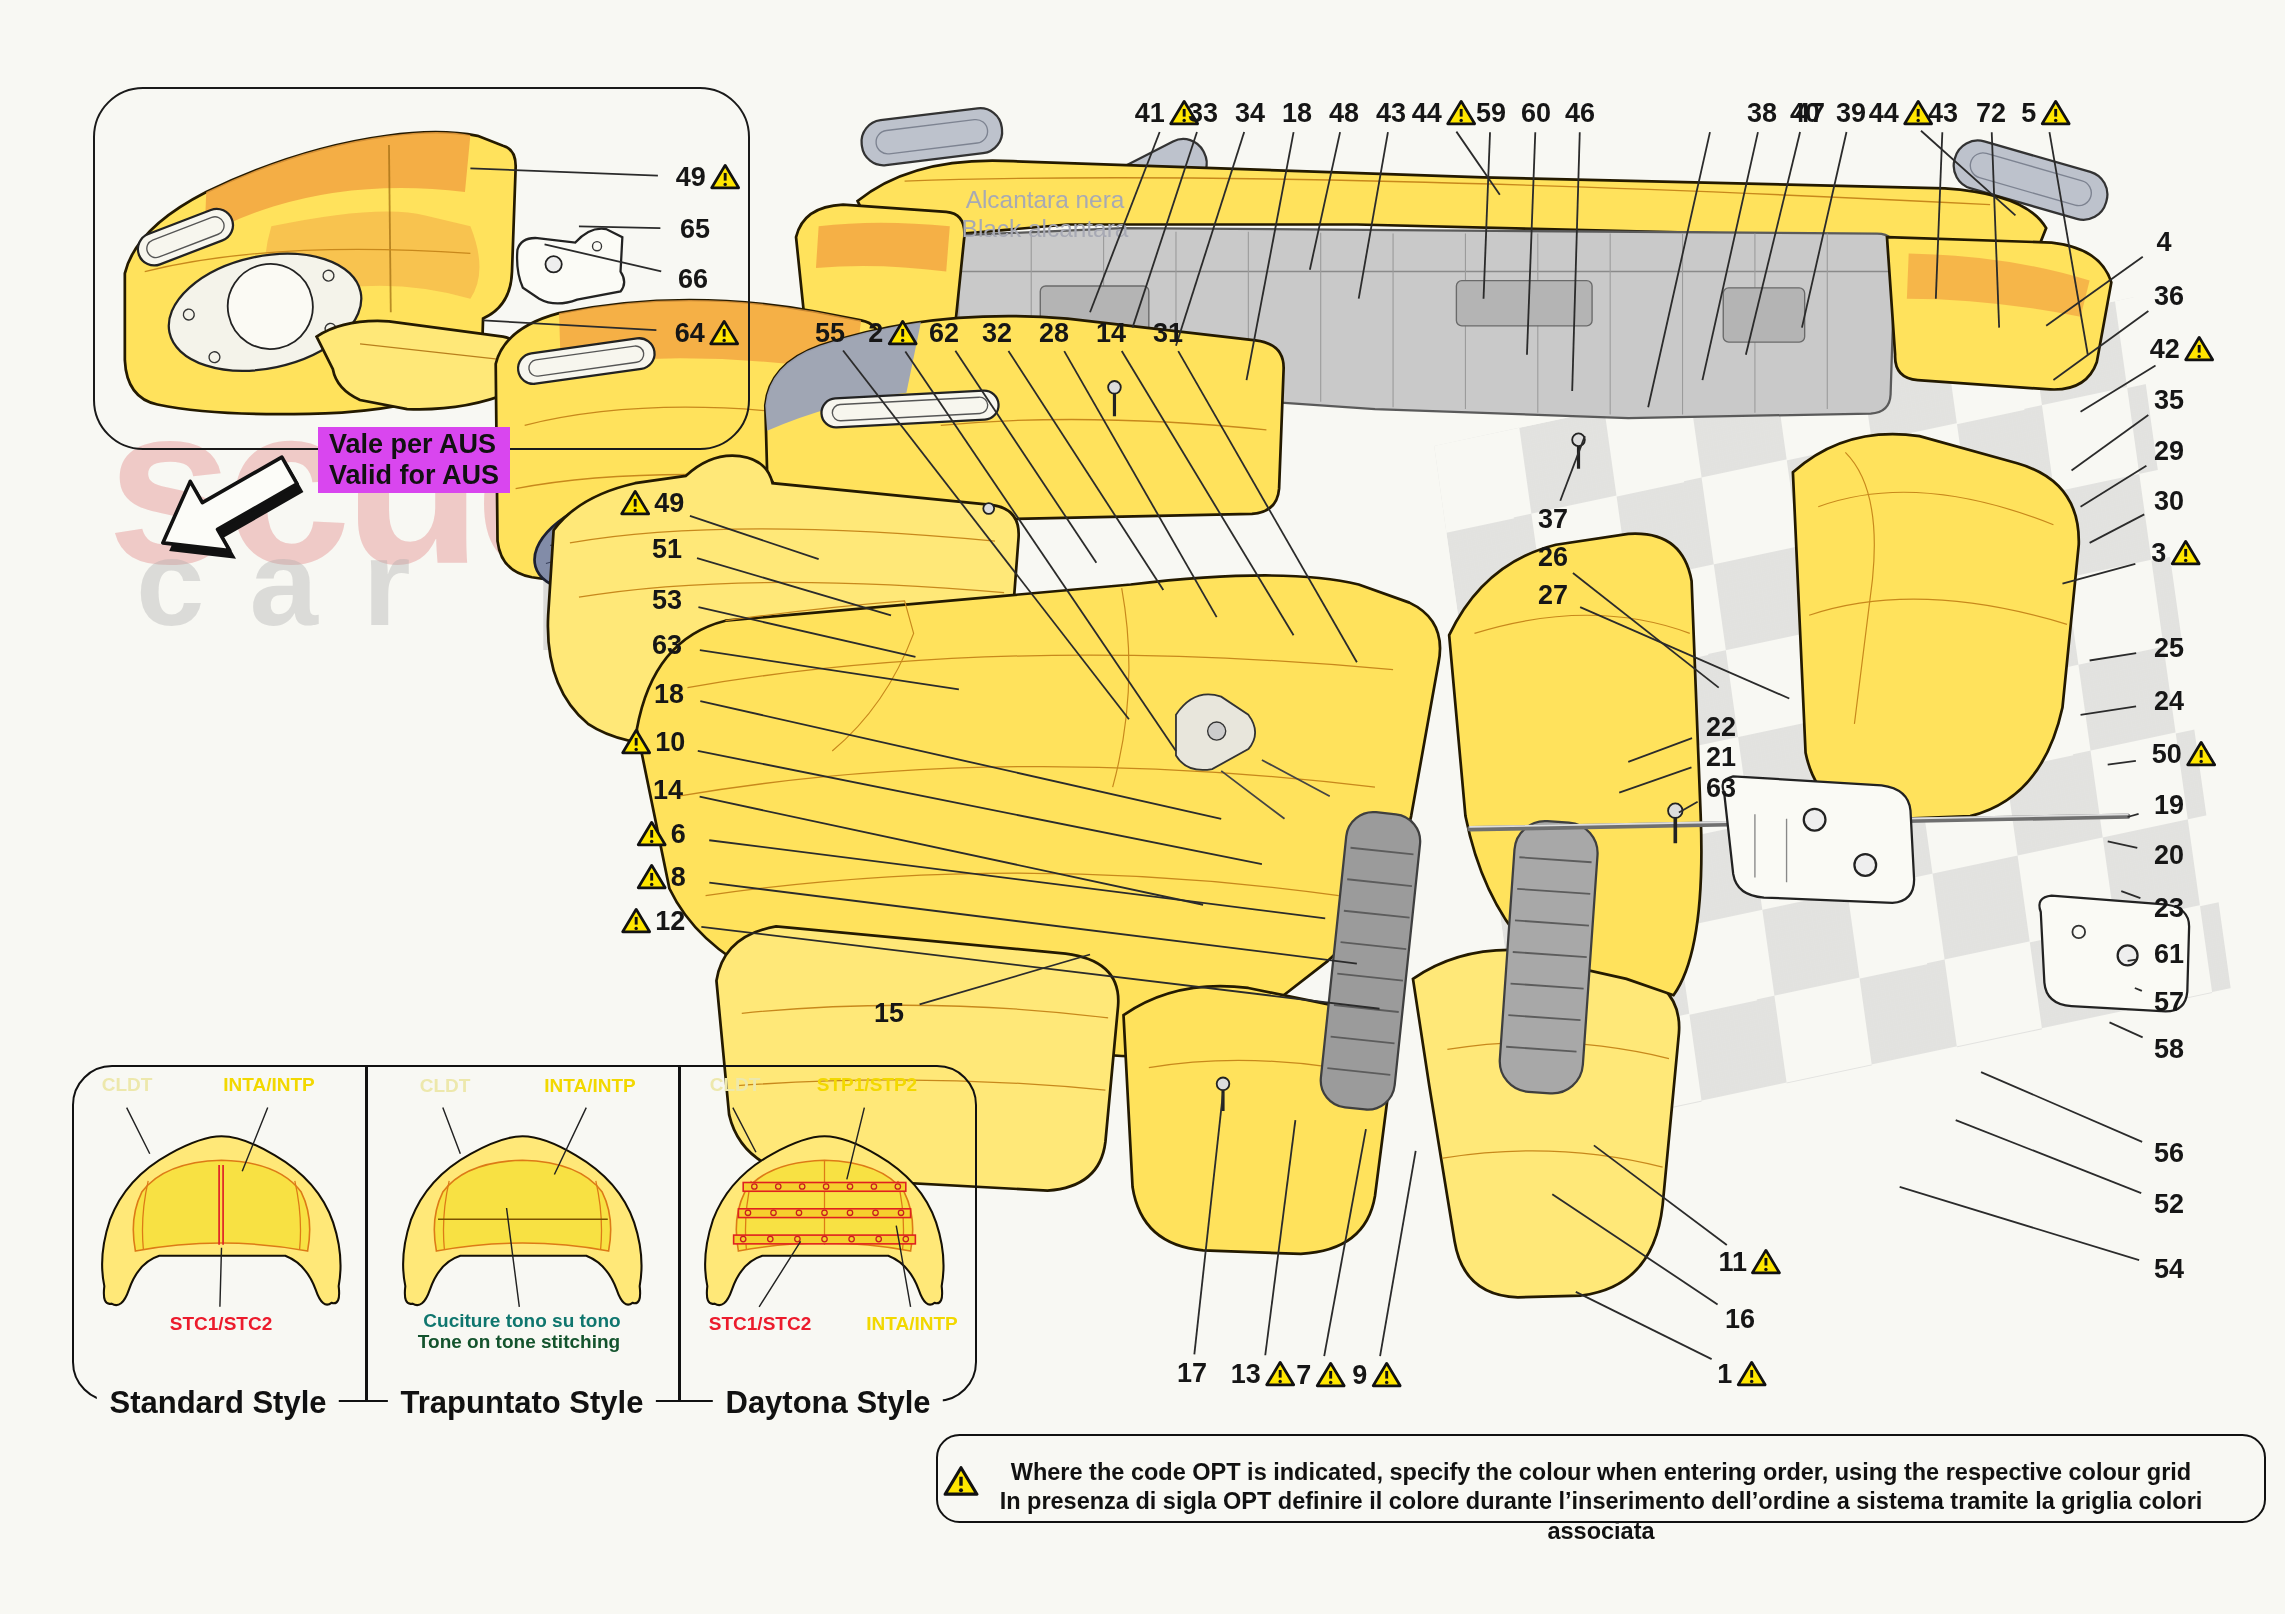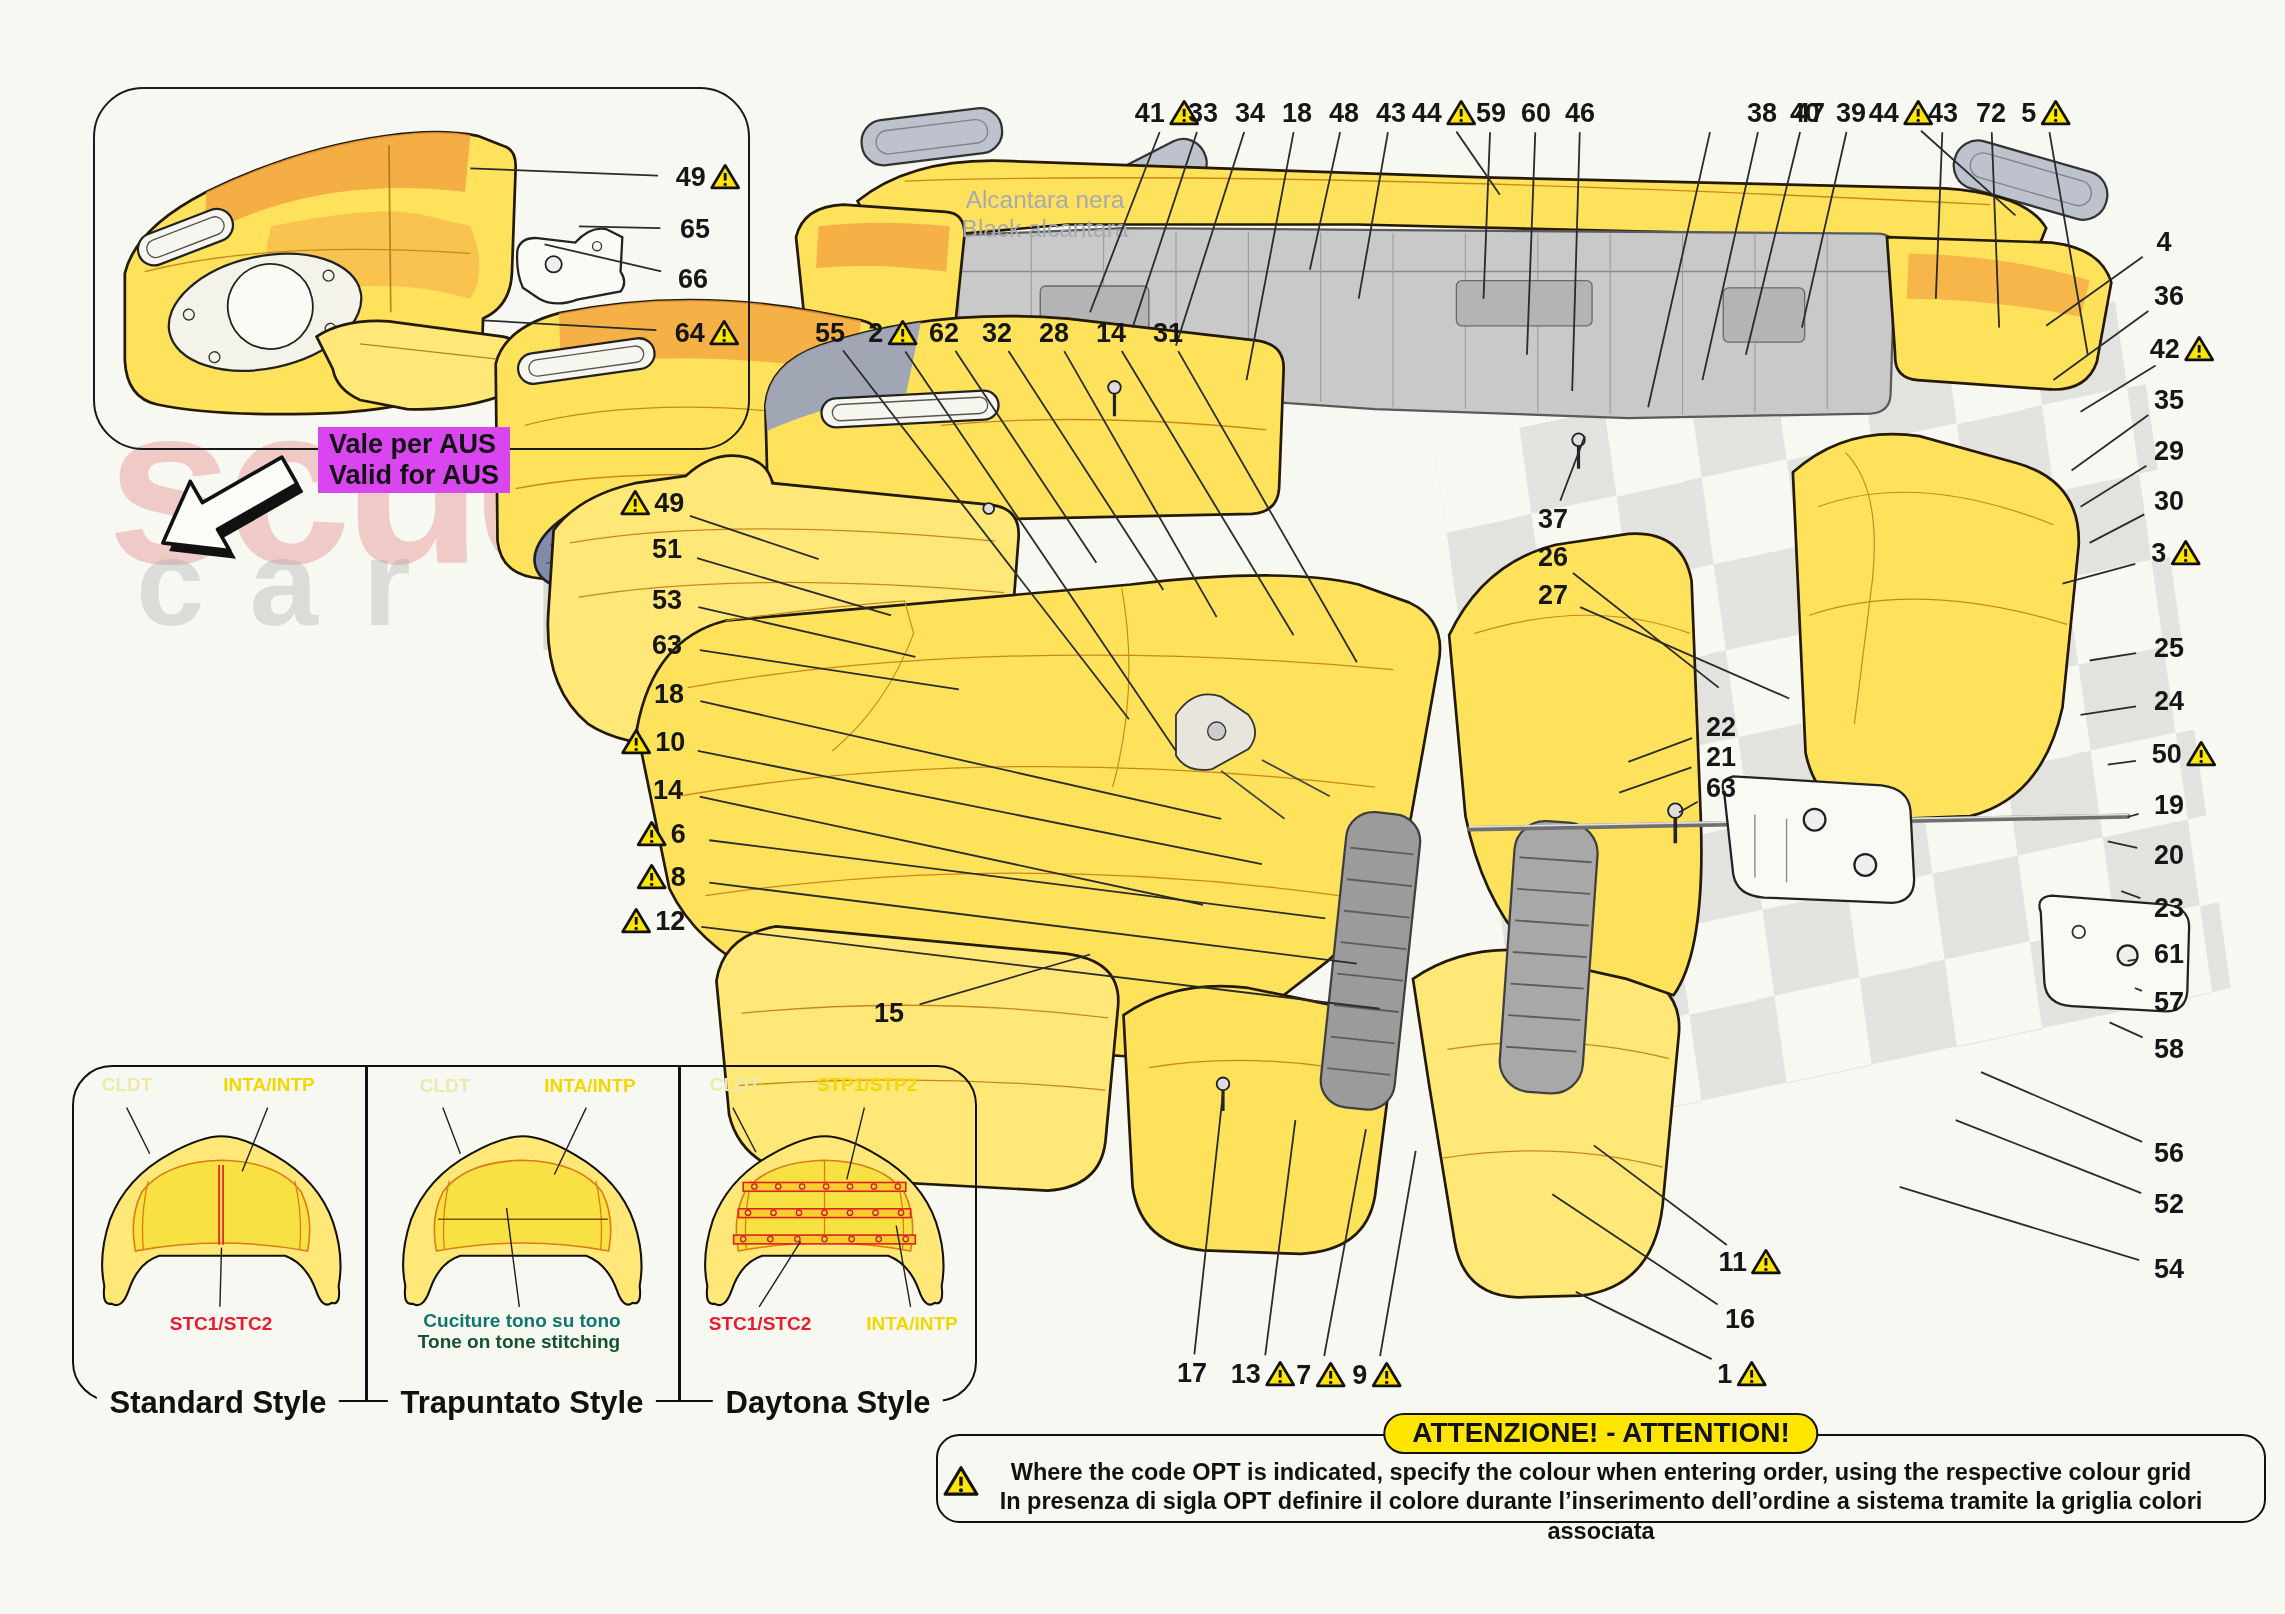--- a/index.html
+++ b/index.html
@@ -652,21 +652,20 @@
     <span class="stylbl" style="left: 867px; top: 1085px; color: rgb(242, 216, 0);">STP1/STP2</span>
     <span class="stylbl" style="left: 760px; top: 1324px; color: rgb(236, 27, 44);">STC1/STC2</span>
     <span class="stylbl" style="left: 912px; top: 1324px; color: rgb(242, 216, 0);">INTA/INTP</span>
   </div>
 
 <div class="style-caption" style="left:218px">Standard Style</div>
 <div class="style-caption" style="left:522px">Trapuntato Style</div>
 <div class="style-caption" style="left:828px">Daytona Style</div>
 
 <div id="attention-box">
-  <div id="attention-pill">ATTENZIONE! - ATTENTION!</div>
   <svg id="attention-warn" viewBox="0 0 34 30" xmlns="http://www.w3.org/2000/svg">
     <path d="M17 2 L32 27 L2 27 Z" fill="#FFE600" stroke="#111" stroke-width="3" stroke-linejoin="round"></path>
     <rect x="15.4" y="10.5" width="3.2" height="8.5" fill="#111"></rect>
     <circle cx="17" cy="23.2" r="1.9" fill="#111"></circle>
   </svg>
   <div id="attention-text">
     <div>Where the code OPT is indicated, specify the colour when entering order, using the respective colour grid</div>
     <div>In presenza di sigla OPT definire il colore durante l’inserimento dell’ordine a sistema tramite la griglia colori associata</div>
   </div>
 </div>

